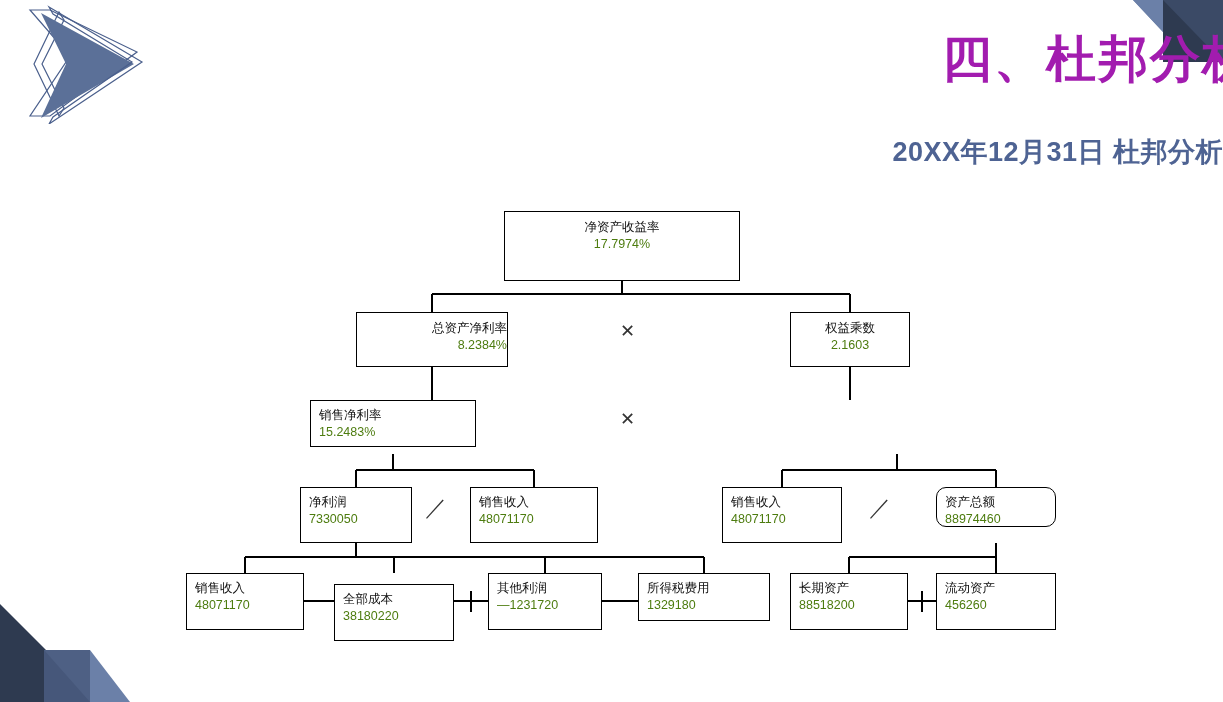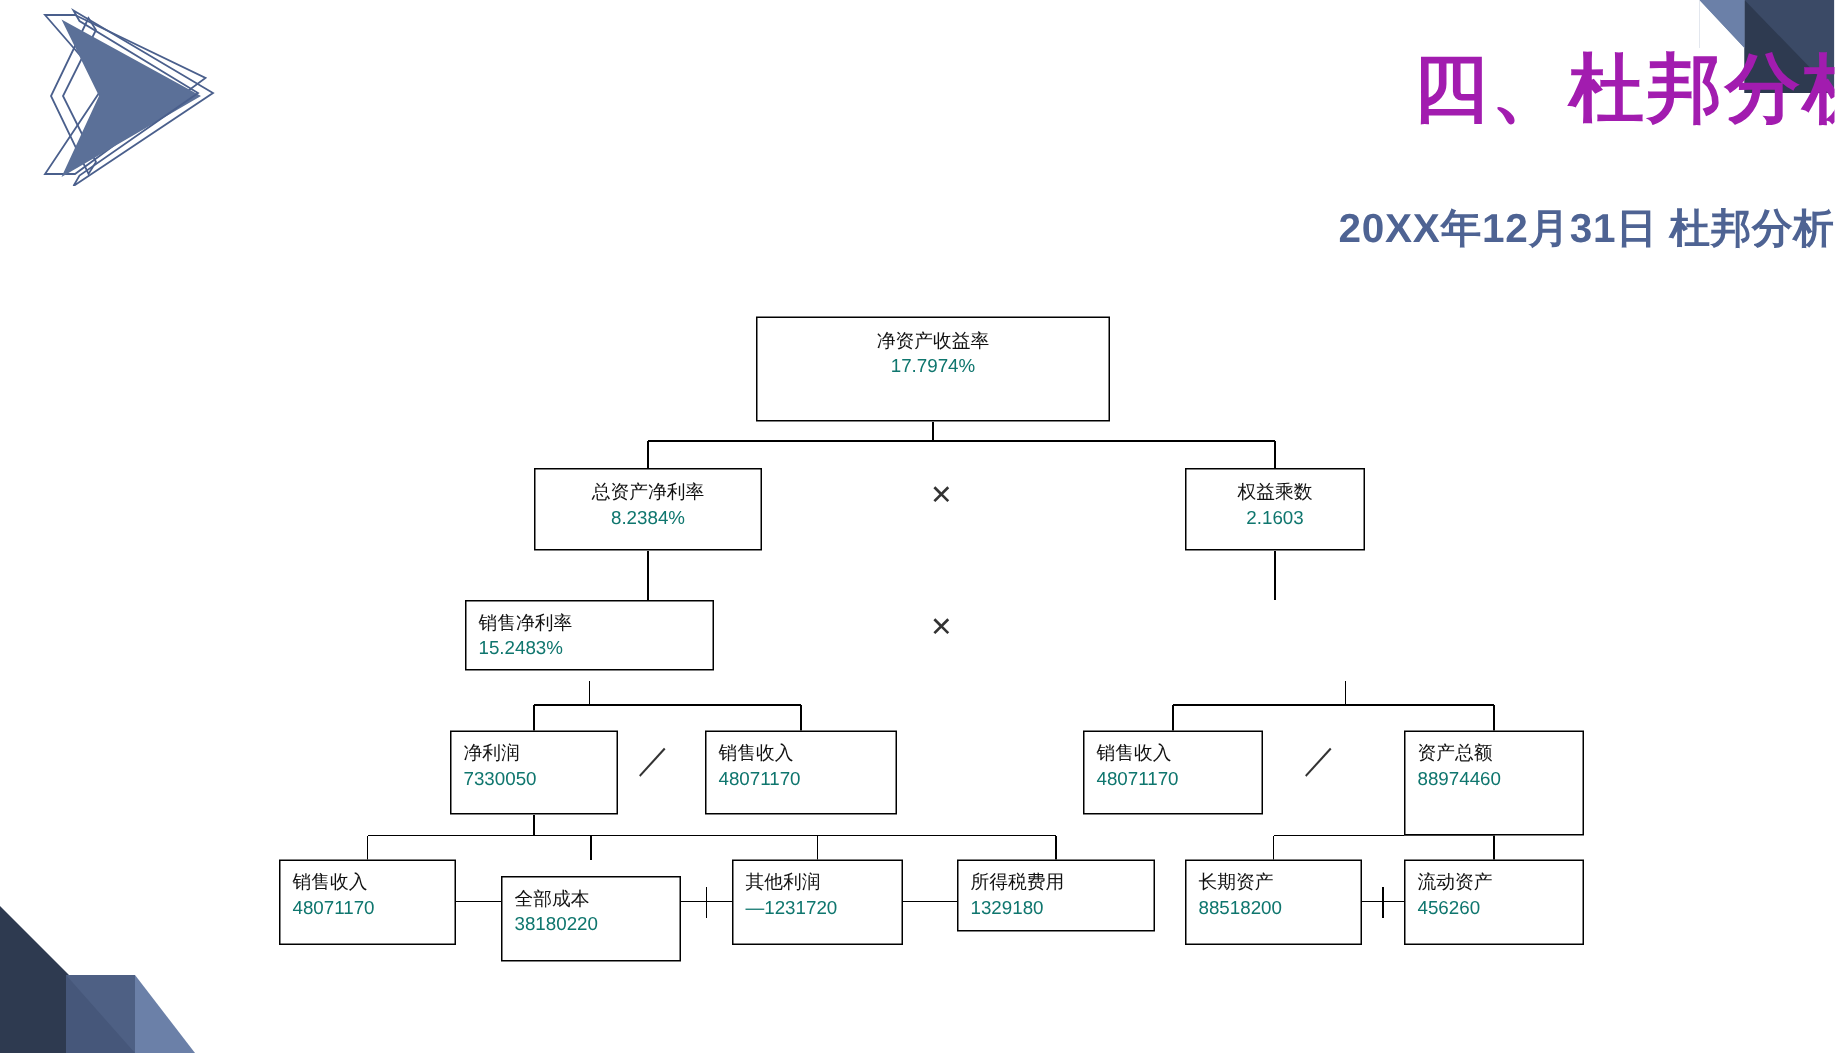--- a/index.html
+++ b/index.html
@@ -44,21 +44,21 @@
     position:absolute;
     border:1px solid #000000;
     background:#ffffff;
     box-sizing:border-box;
     font-size:12.5px;
     color:#000000;
     line-height:1.35;
     overflow:hidden;
   }
   .node .nlabel{display:block;font-size:12.5px;color:#111111;}
-  .node .nvalue{display:block;font-size:12.5px;color:#0f766e;}
+  .node .nvalue{display:block;font-size:12.5px;color:#4d7c0f;}
   .node.center{text-align:center;padding-top:7px;}
   .node.left{text-align:left;padding:6px 0 0 8px;}
 
   .op{
     position:absolute;
     font-size:18px;
     color:#333333;
     font-family:"DejaVu Sans",sans-serif;
     line-height:1;
     user-select:none;
@@ -136,21 +136,21 @@
         <path d="M908,601 L936,601"></path>
         <path d="M922,591 L922,612"></path>
       </g>
     </svg>
 
     <div class="node center" style="left:504px;top:211px;width:236px;height:70px;">
       <span class="nlabel">净资产收益率</span>
       <span class="nvalue">17.7974%</span>
     </div>
 
-    <div class="node center" style="left:356px;top:312px;width:152px;height:55px;">
+    <div class="node center" style="left:356px;top:312px;width:152px;height:55px;text-align:right;">
       <span class="nlabel">总资产净利率</span>
       <span class="nvalue">8.2384%</span>
     </div>
     <div class="node center" style="left:790px;top:312px;width:120px;height:55px;">
       <span class="nlabel">权益乘数</span>
       <span class="nvalue">2.1603</span>
     </div>
 
     <div class="node left" style="left:310px;top:400px;width:166px;height:47px;">
       <span class="nlabel">销售净利率</span>
@@ -162,21 +162,21 @@
       <span class="nvalue">7330050</span>
     </div>
     <div class="node left" style="left:470px;top:487px;width:128px;height:56px;">
       <span class="nlabel">销售收入</span>
       <span class="nvalue">48071170</span>
     </div>
     <div class="node left" style="left:722px;top:487px;width:120px;height:56px;">
       <span class="nlabel">销售收入</span>
       <span class="nvalue">48071170</span>
     </div>
-    <div class="node left" style="left:936px;top:487px;width:120px;height:70px;">
+    <div class="node left" style="left:936px;top:487px;width:120px;height:40px;border-radius:10px;">
       <span class="nlabel">资产总额</span>
       <span class="nvalue">88974460</span>
     </div>
 
     <div class="node left" style="left:186px;top:573px;width:118px;height:57px;">
       <span class="nlabel">销售收入</span>
       <span class="nvalue">48071170</span>
     </div>
     <div class="node left" style="left:334px;top:573px;width:120px;height:57px;margin-top:11px;">
       <span class="nlabel">全部成本</span>

